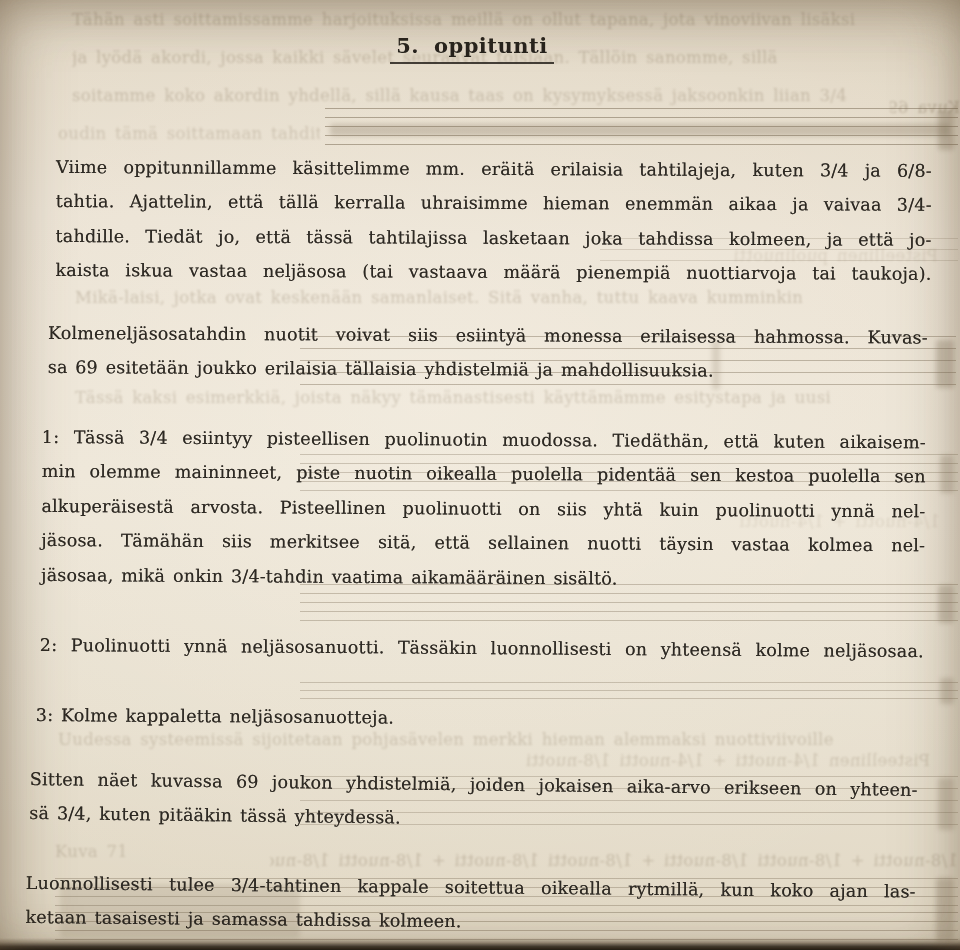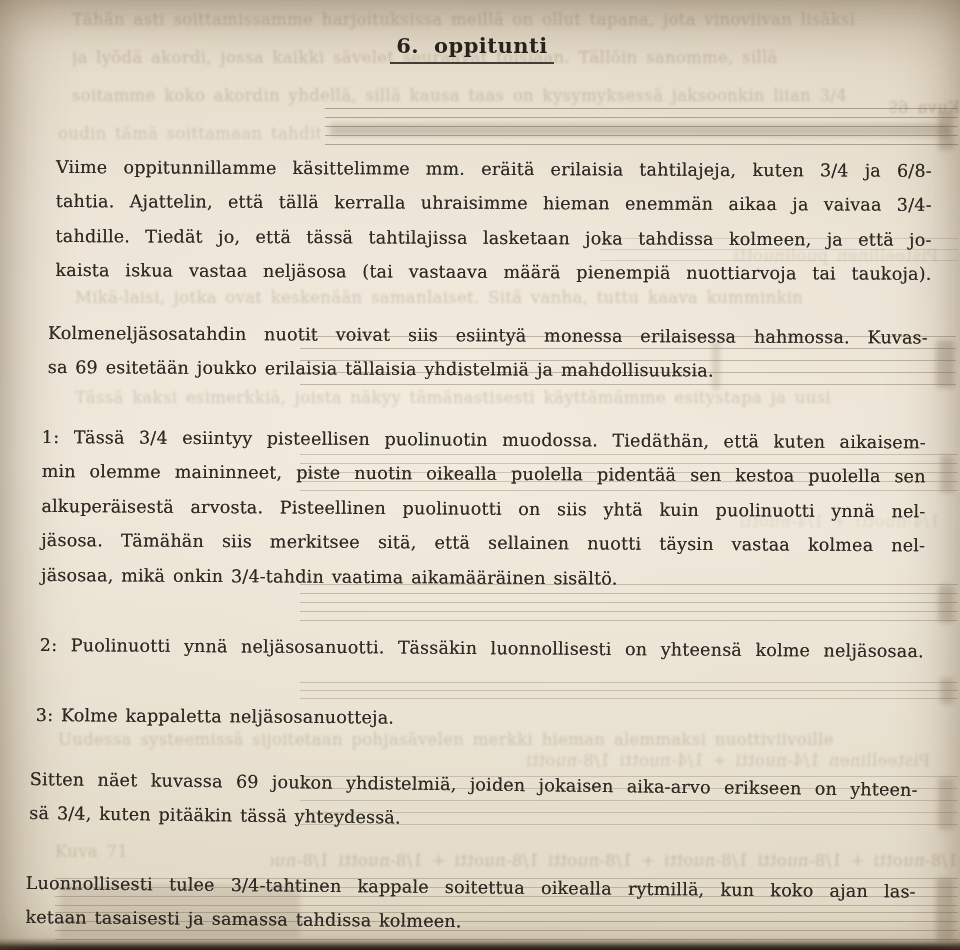--- a/index.html
+++ b/index.html
@@ -69,21 +69,21 @@
       <div class="smudge" style="left: 938px; top: 110px; width: 16px; height: 40px; opacity: 0.3;"></div>
       <div class="smudge" style="left: 712px; top: 340px; width: 8px; height: 50px; opacity: 0.2;"></div>
       <div class="smudge" style="left: 936px; top: 340px; width: 18px; height: 48px; opacity: 0.3;"></div>
       <div class="smudge" style="left: 940px; top: 455px; width: 14px; height: 38px; opacity: 0.25;"></div>
       <div class="smudge" style="left: 938px; top: 585px; width: 16px; height: 38px; opacity: 0.28;"></div>
       <div class="smudge" style="left: 940px; top: 678px; width: 14px; height: 26px; opacity: 0.25;"></div>
       <div class="smudge" style="left: 938px; top: 778px; width: 16px; height: 52px; opacity: 0.25;"></div>
       <div class="smudge" style="left: 936px; top: 878px; width: 18px; height: 64px; opacity: 0.3;"></div>
       <div class="smudge" style="left: 60px; top: 884px; width: 240px; height: 54px; opacity: 0.16;"></div>
     </div>
-  <div class="title">6. oppitunti</div>
+  <div class="title">5. oppitunti</div>
   <div>
       <div class="paragraph" style="left: 56px; top: 150px; width: 876px; transform: rotate(0.25deg);">
         <div class="text-line just">Viime oppitunnillamme käsittelimme mm. eräitä erilaisia tahtilajeja, kuten 3/4 ja 6/8-</div>
         <div class="text-line just">tahtia. Ajattelin, että tällä kerralla uhraisimme hieman enemmän aikaa ja vaivaa 3/4-</div>
         <div class="text-line just">tahdille. Tiedät jo, että tässä tahtilajissa lasketaan joka tahdissa kolmeen, ja että jo-</div>
         <div class="text-line just">kaista iskua vastaa neljäsosa (tai vastaava määrä pienempiä nuottiarvoja tai taukoja).</div>
       </div>
       <div class="paragraph" style="left: 48px; top: 316px; width: 880px; transform: rotate(0.3deg);">
         <div class="text-line just">Kolmeneljäsosatahdin nuotit voivat siis esiintyä monessa erilaisessa hahmossa. Kuvas-</div>
         <div class="text-line">sa 69 esitetään joukko erilaisia tällaisia yhdistelmiä ja mahdollisuuksia.</div>

